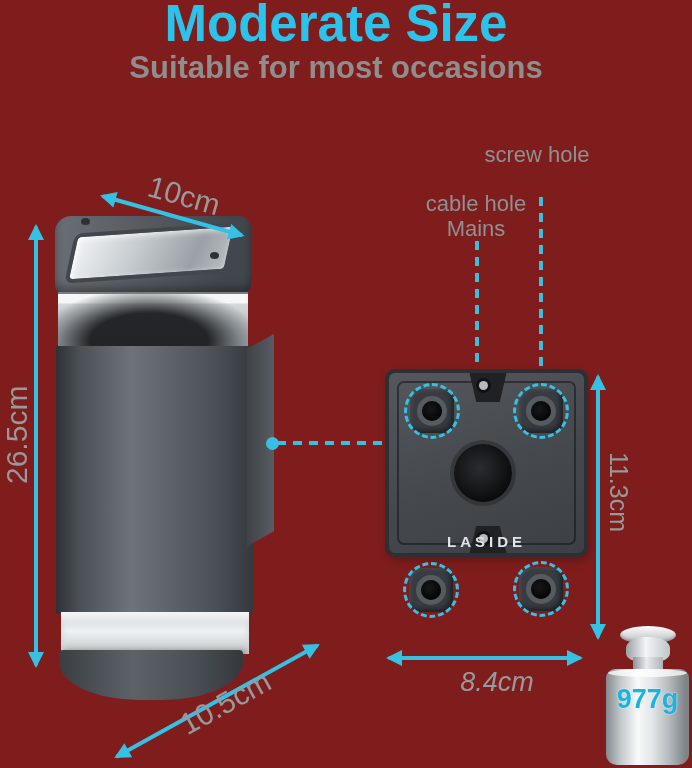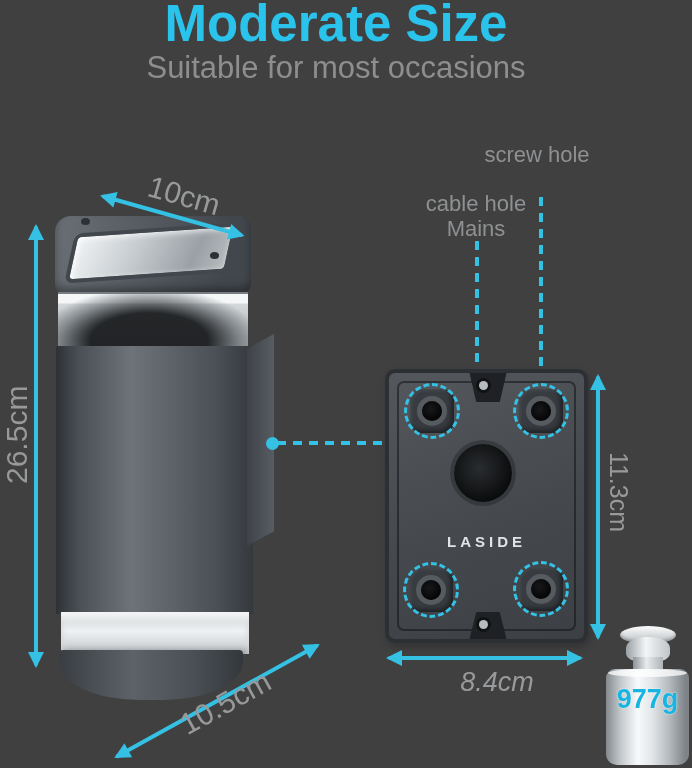--- a/index.html
+++ b/index.html
@@ -1,29 +1,29 @@
 <!DOCTYPE html>
 <html><head>
 <meta charset="utf-8">
 <style>
   html,body { margin:0; padding:0; background:#ffffff; }
   #canvas {
     position:relative; width:692px; height:768px; overflow:hidden;
-    background:#404040;
+    background:#7f1d1d;
     font-family:"Liberation Sans", sans-serif;
   }
 
   
   .title {
     position:absolute; left:0; top:-6px; width:672px; text-align:center;
     color:#29c3ec; font-size:51px; font-weight:bold; letter-spacing:0px;
   }
   .subtitle {
     position:absolute; left:0; top:50px; width:672px; text-align:center;
-    color:#8e8e8e; font-size:31px; font-weight:normal;
+    color:#8e8e8e; font-size:31px; font-weight:bold;
   }
 
   
   .arrow-h { position:absolute; height:4px; background:#35c1e4; border-radius:2px; }
   .arrow-h::before,.arrow-h::after {
     content:""; position:absolute; top:50%; transform:translateY(-50%);
     border-top:8px solid transparent; border-bottom:8px solid transparent;
   }
   .arrow-h::before { left:-2px; border-right:16px solid #35c1e4; }
   .arrow-h::after  { right:-2px; border-left:16px solid #35c1e4; }
@@ -85,21 +85,21 @@
     box-shadow:inset 0 6px 8px rgba(255,255,255,.9), inset 0 -4px 6px rgba(90,95,100,.5);
   }
   .lamp-base {
     position:absolute; left:59px; top:650px; width:184px; height:50px;
     background:linear-gradient(90deg,#3a3e43,#5c6268 40%,#4b5056 72%,#34383c);
     border-radius:4px 4px 80px 80px / 4px 4px 38px 38px;
   }
 
   
   .plate {
-    position:absolute; left:385px; top:369px; width:203px; height:274px;
+    position:absolute; left:385px; top:369px; width:203px; height:188px;
     background:linear-gradient(160deg,#54585d,#45494e 55%,#3c4045);
     border:4px solid #2c2f33; border-radius:10px; box-sizing:border-box;
     box-shadow:2px 4px 8px rgba(0,0,0,.22);
   }
   .plate-groove {
     position:absolute; left:8px; top:8px; right:8px; bottom:8px;
     border:2px solid rgba(18,20,22,.55); border-radius:7px;
   }
   .plate-notch { position:absolute; background:#1f2124; }
   .notch-top    { left:78px; top:0;  width:42px; height:29px; clip-path:polygon(6% 0,94% 0,78% 100%,22% 100%); }

